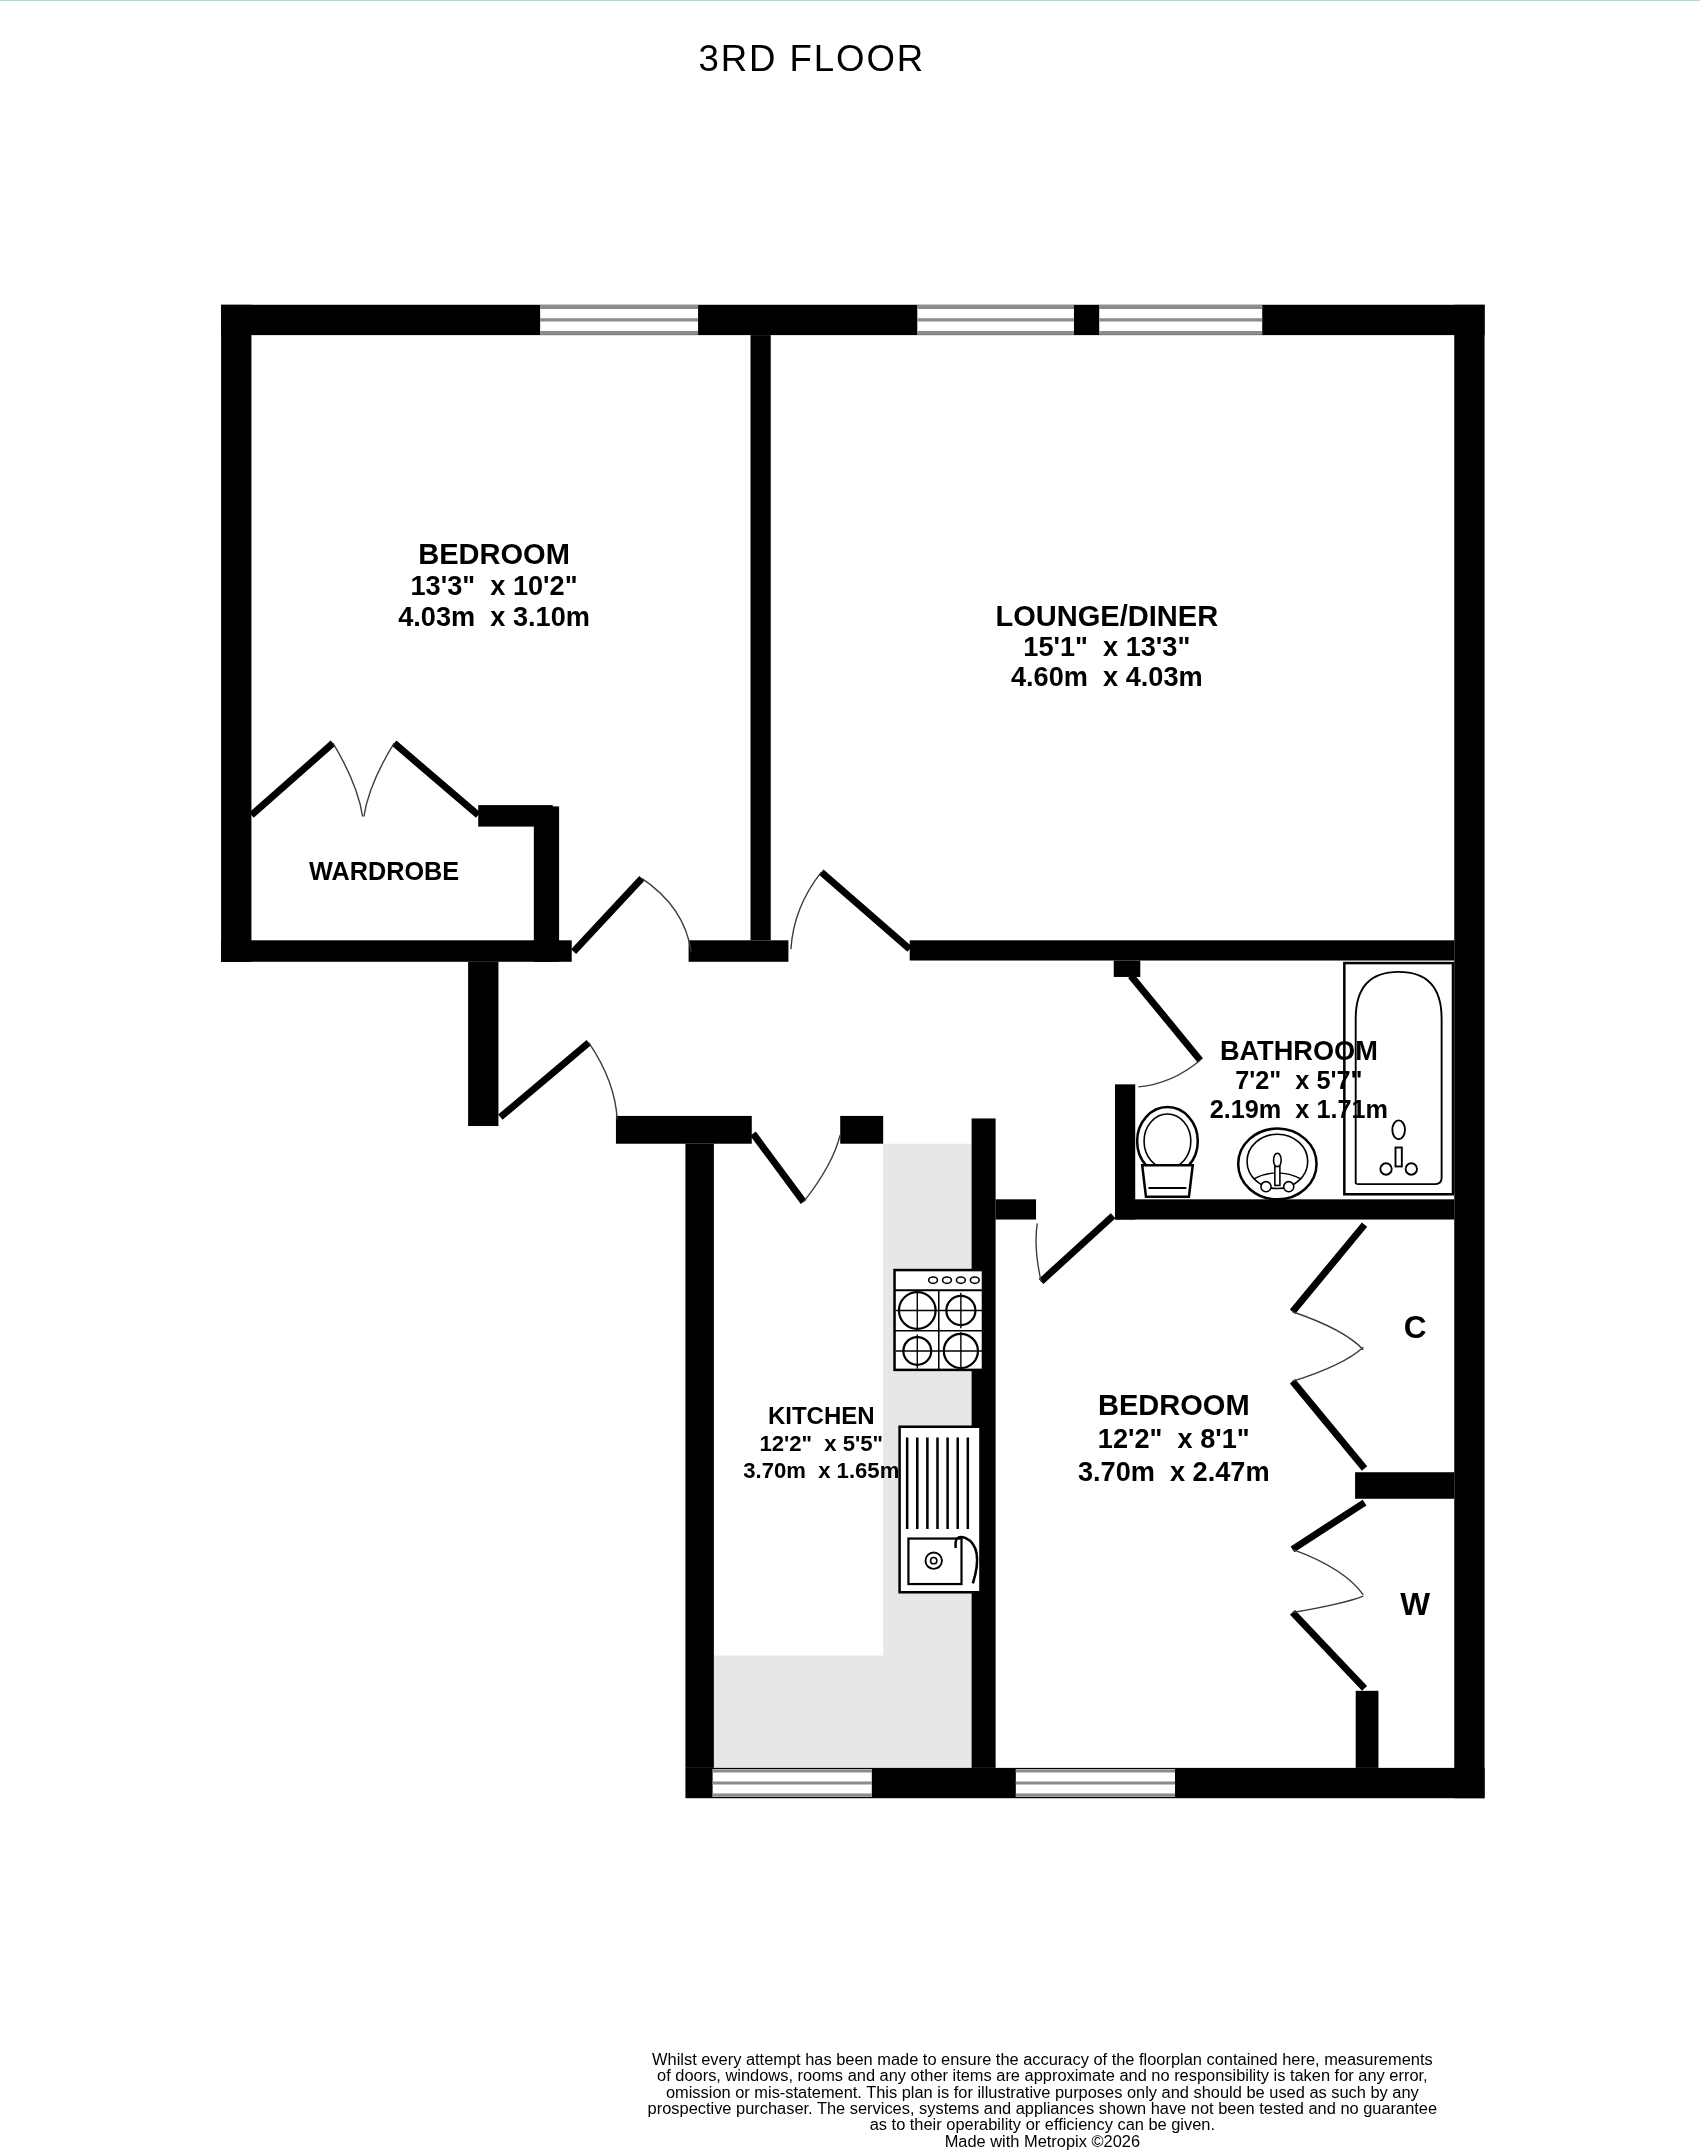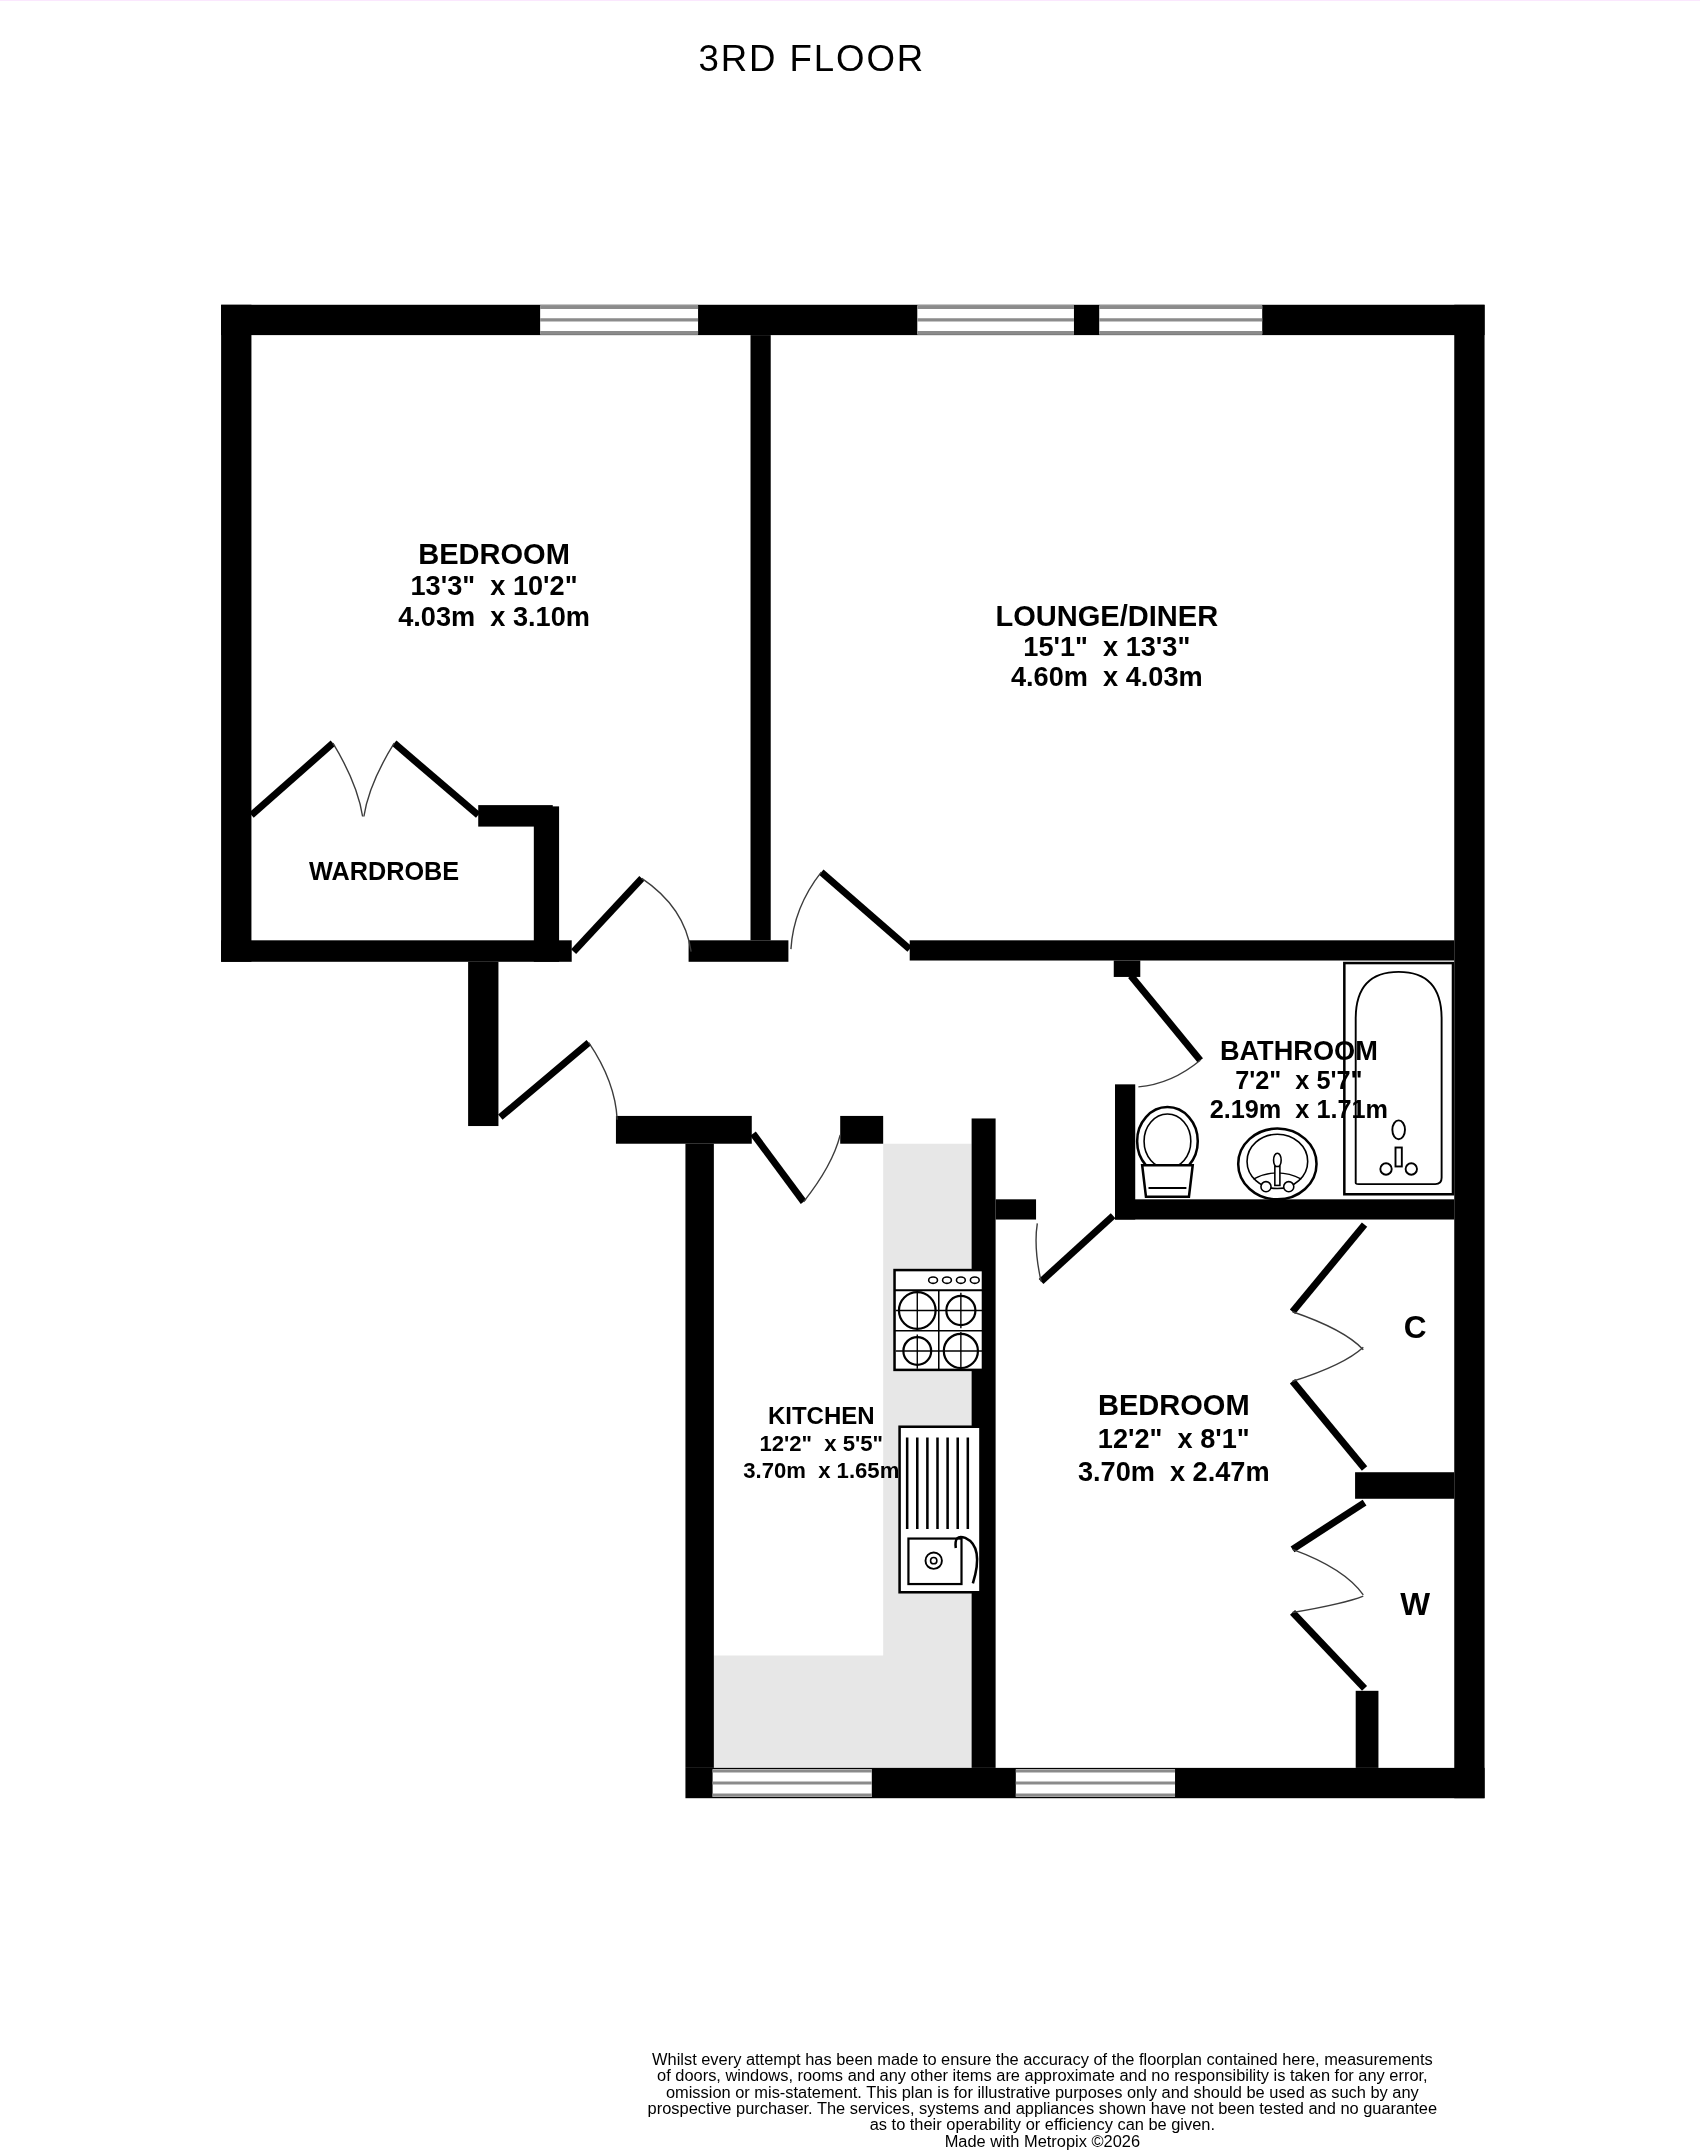--- a/index.html
+++ b/index.html
@@ -1,17 +1,17 @@
 <!DOCTYPE html>
 <html style="font-size:10px"><head>
 <meta charset="utf-8">
 <style>
   html,body{margin:0;padding:0;background:#ffffff;}
   body{font-family:"Liberation Sans","DejaVu Sans",sans-serif;}
-  #canvas{position:relative;width:1700px;height:2151px;background:#f0abfc;overflow:hidden;}
+  #canvas{position:relative;width:1700px;height:2151px;background:#0f766e;overflow:hidden;}
   svg{display:block;width:100%;height:100%;}
   text{fill:#000000;}
   .title-text{font-size:58px;font-weight:400;letter-spacing:3px;}
   .room-name{font-size:46px;font-weight:700;}
   .room-dim{font-size:43px;font-weight:700;}
   .kitchen-name{font-size:38px;font-weight:700;}
   .kitchen-dim{font-size:35px;font-weight:700;}
   .closet-label{font-size:50px;font-weight:700;}
   .wardrobe-label{font-size:40px;font-weight:700;}
   .footer-text{font-size:26px;font-weight:400;}

